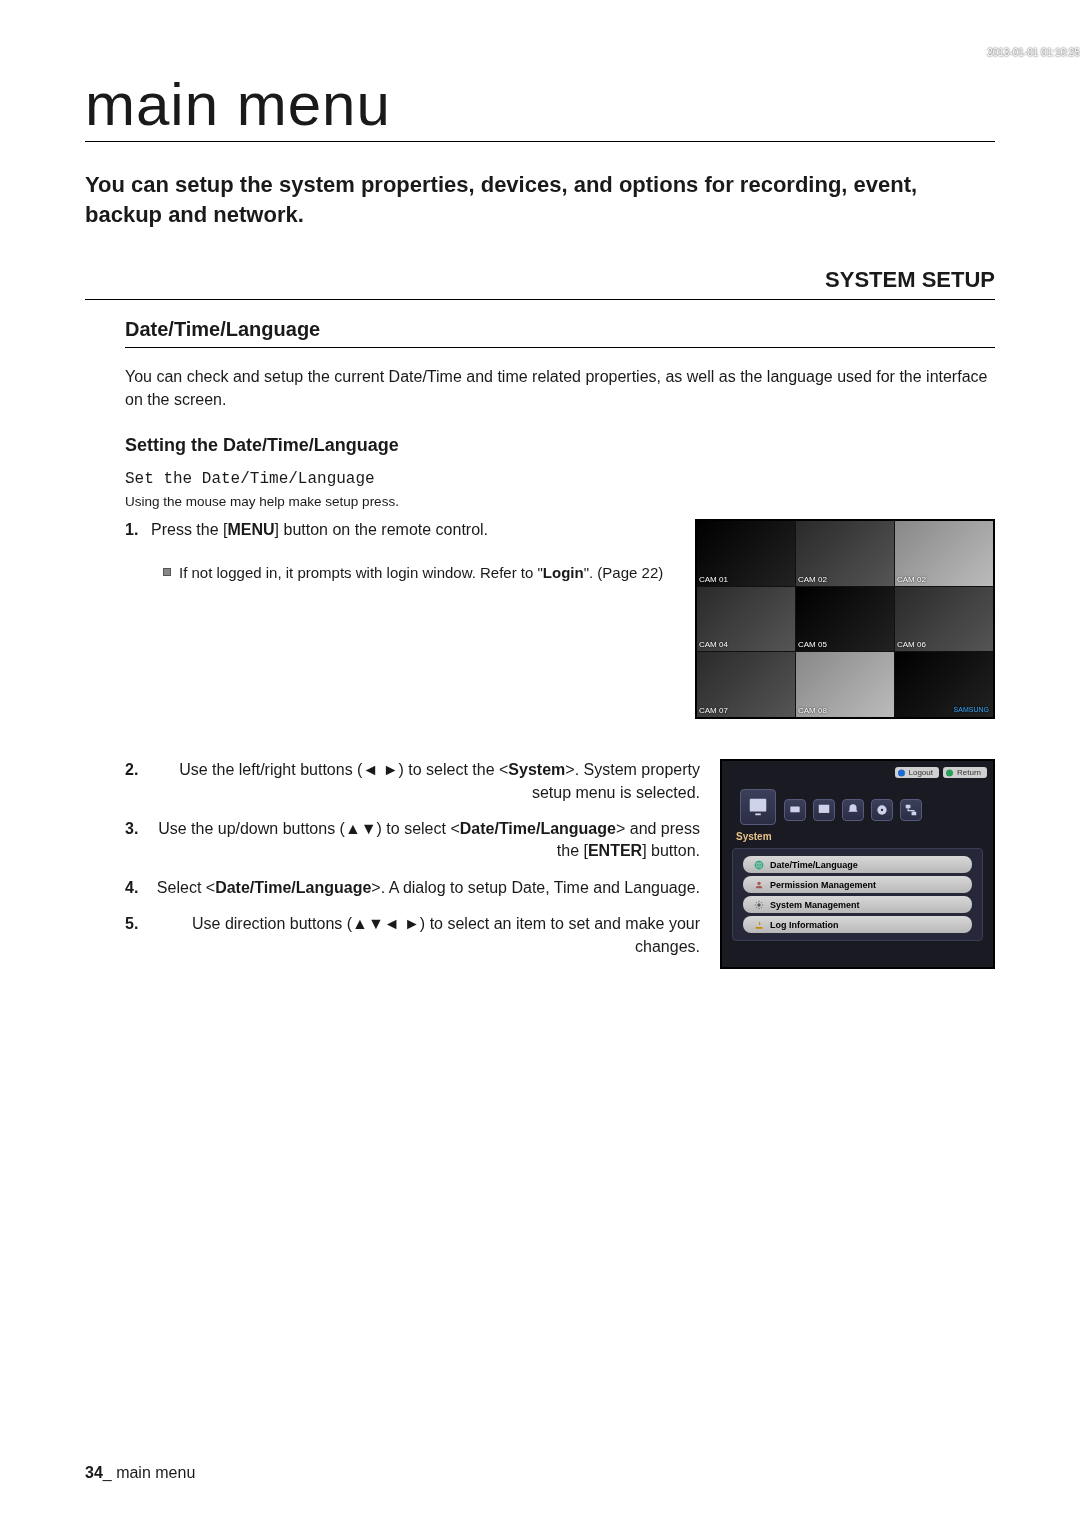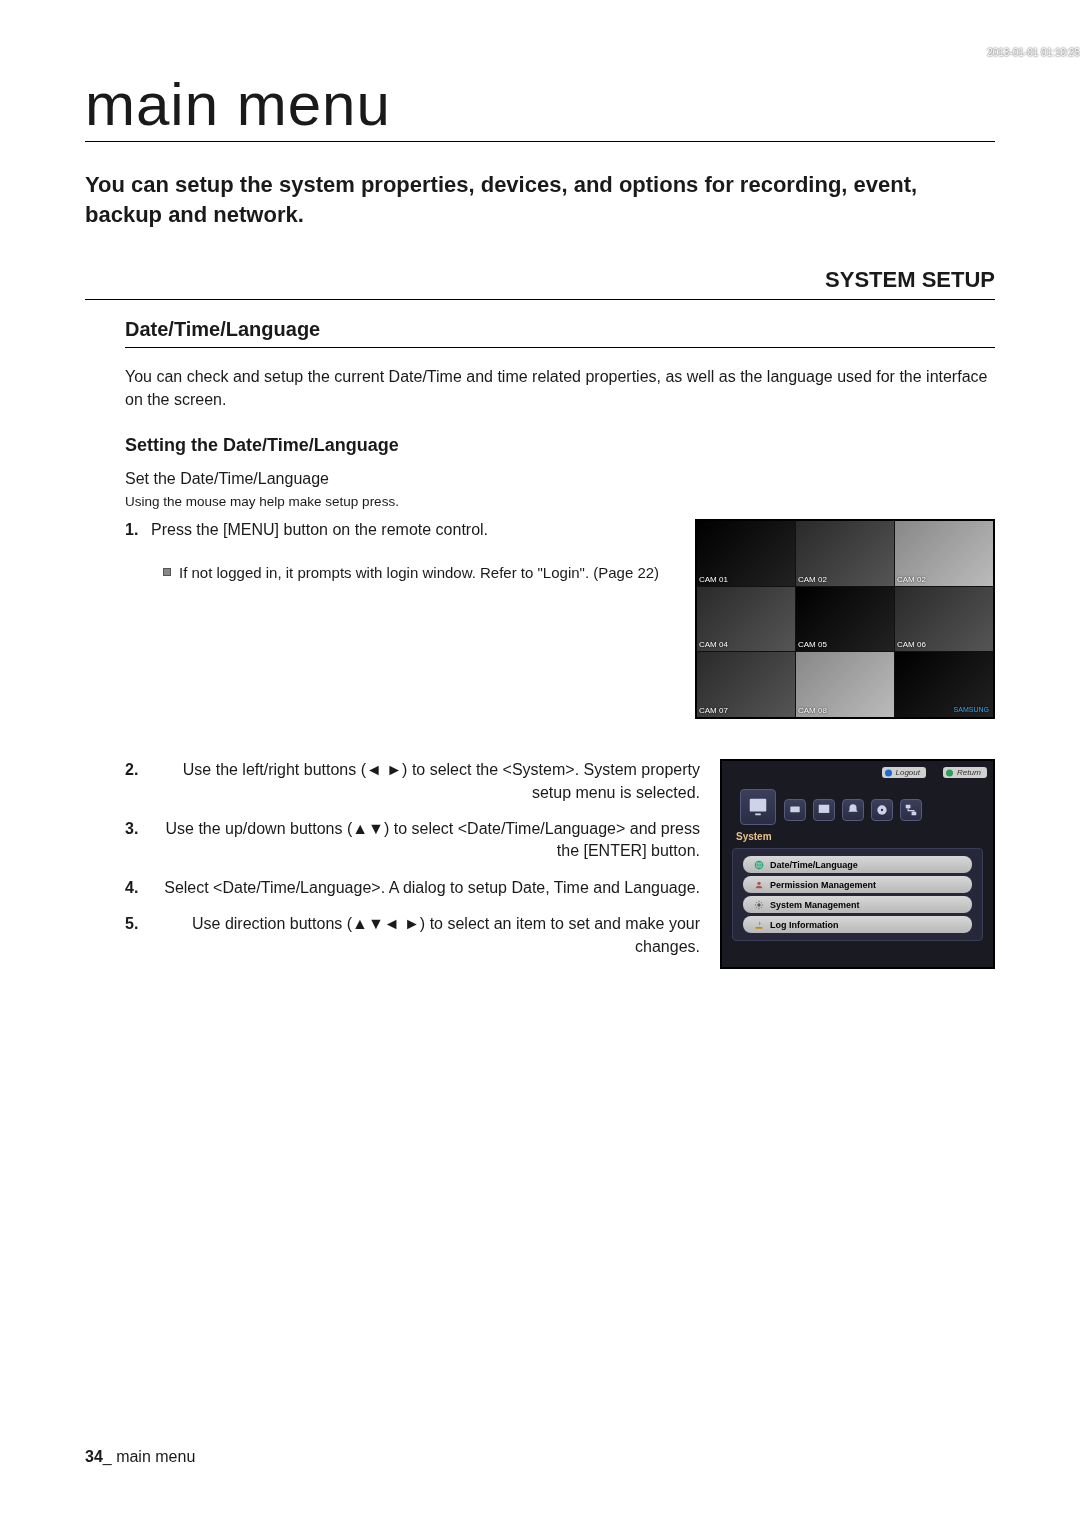--- a/index.html
+++ b/index.html
@@ -74,21 +74,21 @@
     padding-left: 26px;
     margin-bottom: 14px;
     counter-increment: step;
   }
   ol.steps > li::before {
     content: counter(step) ".";
     position: absolute;
     left: 0;
     font-weight: 700;
   }
-  ol.steps .bold { font-weight: 400; }
+  ol.steps .bold { font-weight: 700; }
   .sub-bullet {
     position: relative;
     padding-left: 28px;
     margin-top: 20px;
     font-size: 15px;
     line-height: 1.4;
   }
   .sub-bullet::before {
     content: "";
     position: absolute;
@@ -149,22 +149,21 @@
     border: 2px solid #000;
     padding: 8px 10px 10px 10px;
     color: #e0e0e0;
     font-size: 10px;
     position: relative;
   }
   .s2-top-right {
     position: absolute;
     top: 6px; right: 6px;
     display: flex;
-    gap: 17px;
-    font-style: italic;
+    gap: 4px;
   }
   .s2-btn {
     background: #d0d0d0;
     color: #333;
     border-radius: 3px;
     padding: 1px 6px 1px 14px;
     font-size: 8px;
     position: relative;
   }
   .s2-btn::before {
@@ -232,21 +231,21 @@
     margin: 3px 6px;
   }
   .s2-item .mini-icon {
     width: 11px; height: 11px;
     display: flex; align-items: center; justify-content: center;
   }
 
   .footer {
     position: absolute;
     left: 85px;
-    bottom: 64px;
+    bottom: 48px;
     font-size: 16px;
   }
   .footer .pnum { font-weight: 700; }
   .mb6 { margin-bottom: 6px; }
   .mb10 { margin-bottom: 10px; }
   .mb40 { margin-bottom: 40px; }
 </style>
 </head>
 <body>
 
@@ -254,21 +253,21 @@
   <div class="title">main menu</div>
   <div class="intro">You can setup the system properties, devices, and options for recording, event, backup and network.</div>
 
   <div class="h2">SYSTEM SETUP</div>
 
   <div class="indent1">
     <div class="h3">Date/Time/Language</div>
     <div class="p">You can check and setup the current Date/Time and time related properties, as well as the language used for the interface on the screen.</div>
 
     <div class="h4">Setting the Date/Time/Language</div>
-    <div class="mb6" style="font-size:16px;">Set the Date/Time/Language</div>
+    <div class="mb6" style="font-size:16px;font-family:Liberation Mono, monospace;">Set the Date/Time/Language</div>
     <div class="small mb10">Using the mouse may help make setup press.</div>
 
     <div class="two-col mb40">
       <div class="left">
         <ol class="steps" start="1">
           <li>
             <span>Press the [</span><span class="bold">MENU</span><span>] button on the remote control.</span>
             <div class="sub-bullet">
               <span>If not logged in, it prompts with login window. Refer to "</span><span class="bold">Login</span><span>". (Page 22)</span>
             </div>

